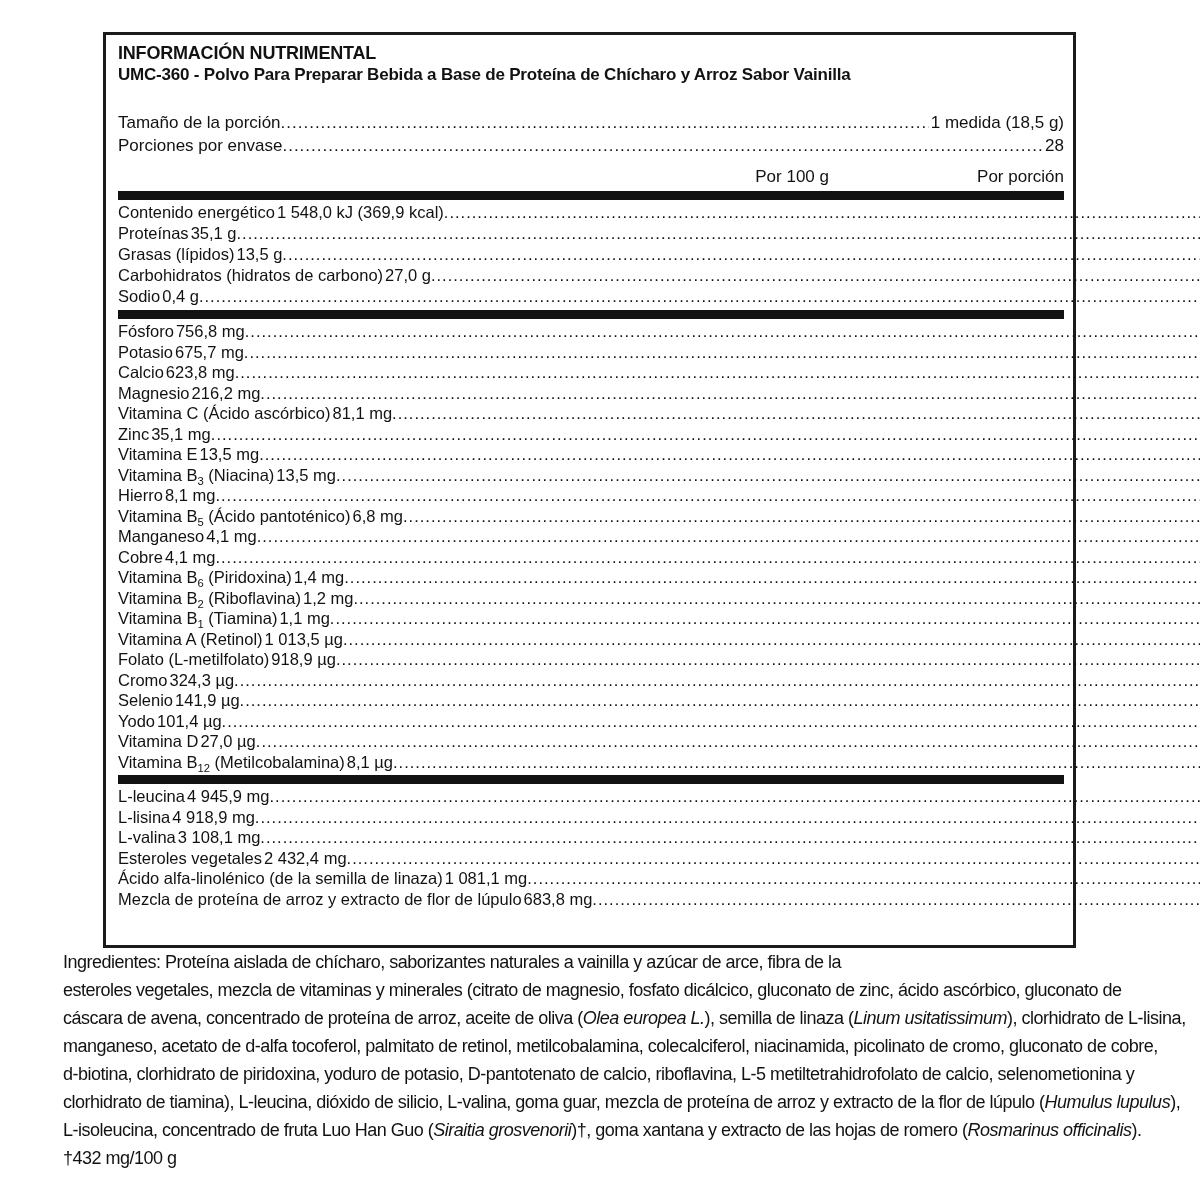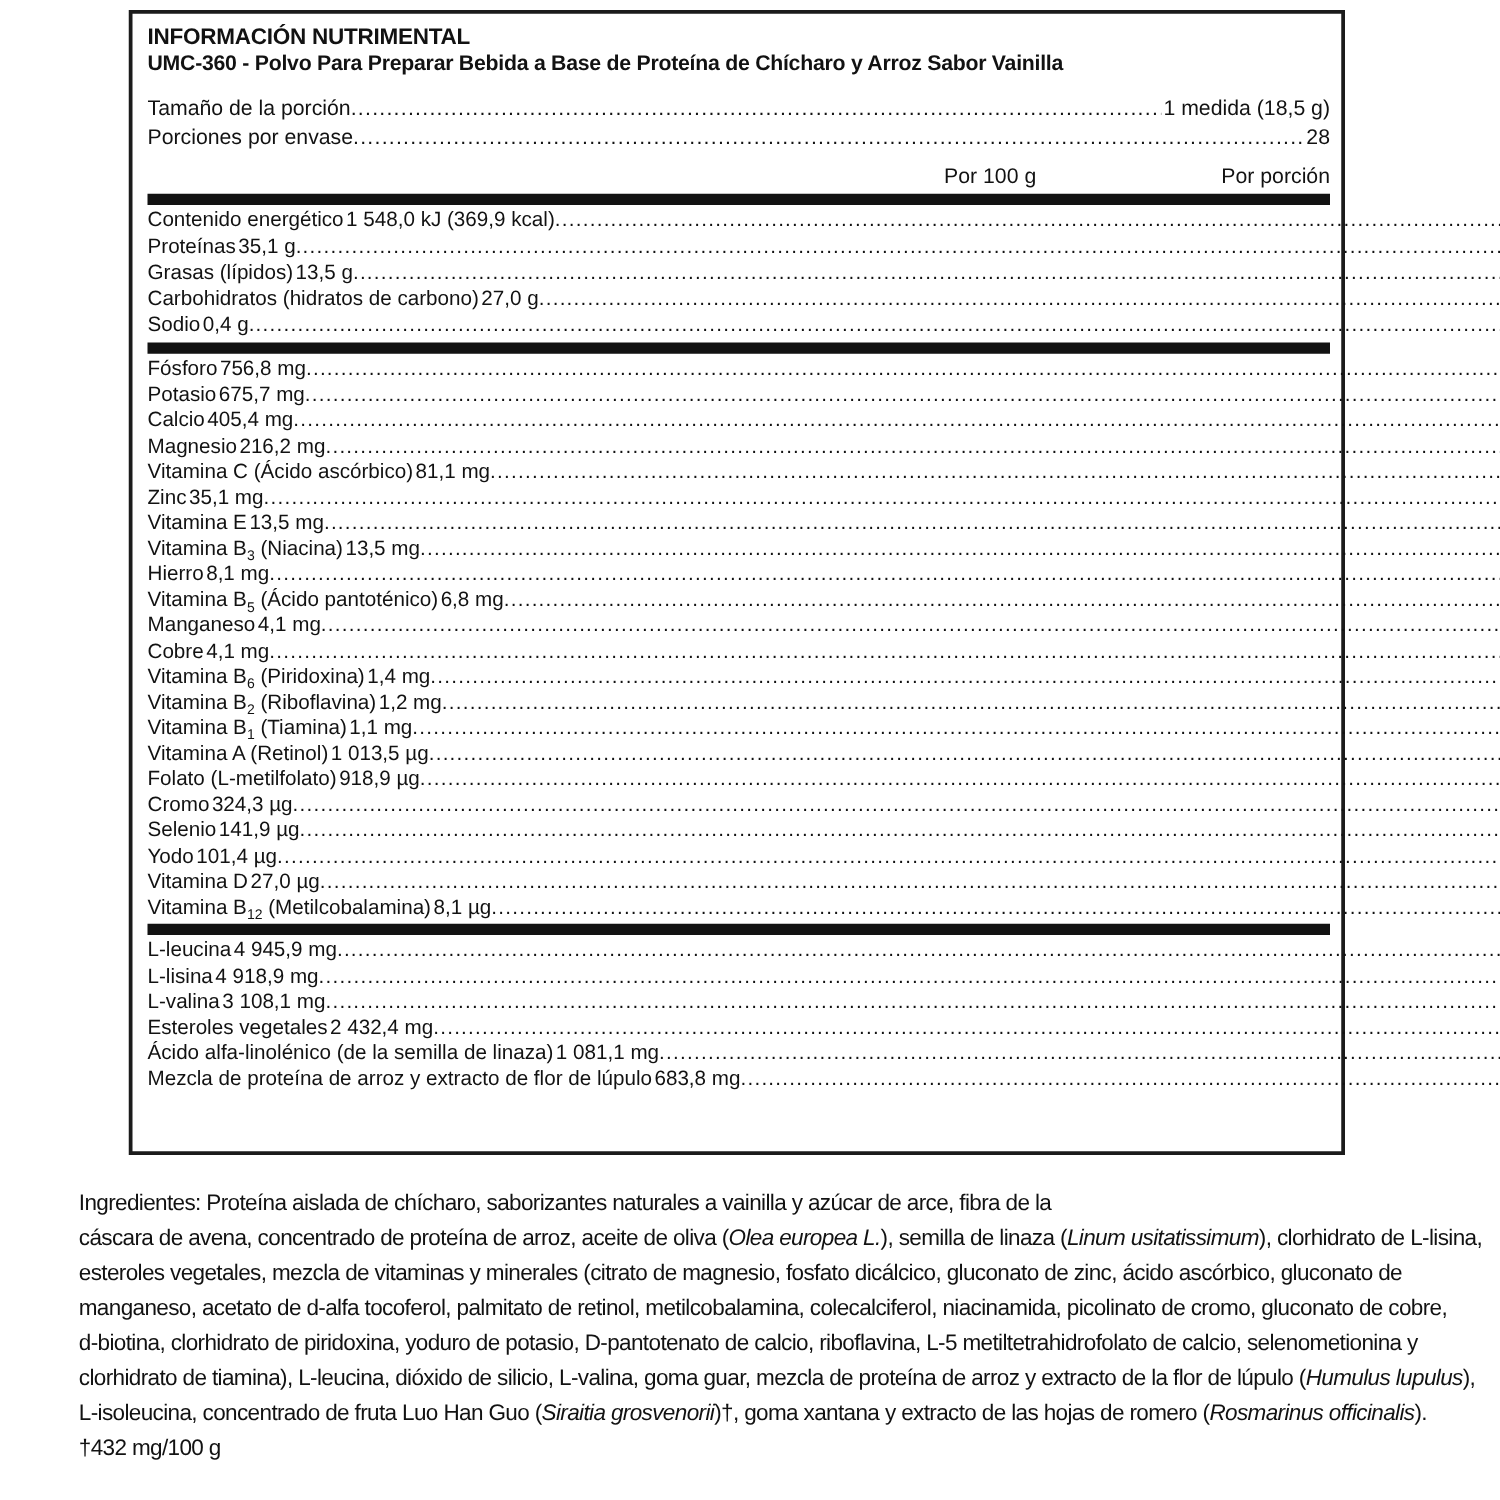--- a/index.html
+++ b/index.html
@@ -1,28 +1,28 @@
 <!DOCTYPE html>
 <html><head>
 <meta charset="utf-8">
 <style>
   html,body{margin:0;padding:0;background:#fff;}
   body{width:1200px;height:1200px;font-family:"Liberation Sans",sans-serif;color:#121212;overflow:hidden;}
   .page{position:relative;width:1200px;height:1200px;background:#fff;}
 
   
   .label-box{
-    position:absolute;left:103px;top:8px;width:973px;height:916px;
+    position:absolute;left:103px;top:32px;width:973px;height:916px;
     border:3px solid #1b1b1b;box-sizing:border-box;
     padding:7px 9px 0 12px;background:#fff;
   }
   .title{font-weight:bold;font-size:18px;line-height:22px;letter-spacing:-0.2px;white-space:nowrap;}
   .subtitle{font-weight:bold;font-size:17px;line-height:22px;letter-spacing:-0.2px;white-space:nowrap;}
 
-  .serving-rows{margin-top:13px;}
+  .serving-rows{margin-top:25px;}
   .srow{display:flex;align-items:baseline;font-size:17px;line-height:23px;}
 
   .chrow{display:flex;align-items:flex-start;font-size:17px;line-height:22px;margin-top:9px;}
   .chspacer{flex:1 1 0;}
   .col1h{white-space:nowrap;}
   .col2h{flex:0 0 192px;text-align:right;white-space:nowrap;margin-left:43px;}
 
   .bar{height:9px;background:#121212;margin:3px 0 2px 0;}
 
   .nrow{display:flex;align-items:baseline;font-size:16.5px;}
@@ -145,21 +145,21 @@
     <span class="nval1">675,7 mg</span>
     <span class="ncol2">
       <span class="dots"></span>
 
     </span>
   </div>
 
   <div class="nrow">
     <span class="nlabel"><span>Calcio</span></span>
     <span class="dots"></span>
-    <span class="nval1">405,4 mg</span>
+    <span class="nval1">623,8 mg</span>
     <span class="ncol2">
       <span class="dots"></span>
 
     </span>
   </div>
 
   <div class="nrow">
     <span class="nlabel"><span>Magnesio</span></span>
     <span class="dots"></span>
     <span class="nval1">216,2 mg</span>
@@ -413,22 +413,22 @@
 
     </span>
   </div>
 </div>
 
   </div>
 
   <div class="ingredients">
     <div>
         <div class="ing-line"><span>Ingredientes: Proteína aislada de chícharo, saborizantes naturales a vainilla y azúcar de arce, fibra de la</span></div>
+        <div class="ing-line"><span>esteroles vegetales, mezcla de vitaminas y minerales (citrato de magnesio, fosfato dicálcico, gluconato de zinc, ácido ascórbico, gluconato de</span></div>
         <div class="ing-line"><span>cáscara de avena, concentrado de proteína de arroz, aceite de oliva (</span><i>Olea europea L.</i><span>), semilla de linaza (</span><i>Linum usitatissimum</i><span>), clorhidrato de L-lisina,</span></div>
-        <div class="ing-line"><span>esteroles vegetales, mezcla de vitaminas y minerales (citrato de magnesio, fosfato dicálcico, gluconato de zinc, ácido ascórbico, gluconato de</span></div>
         <div class="ing-line"><span>manganeso, acetato de d-alfa tocoferol, palmitato de retinol, metilcobalamina, colecalciferol, niacinamida, picolinato de cromo, gluconato de cobre,</span></div>
         <div class="ing-line"><span>d-biotina, clorhidrato de piridoxina, yoduro de potasio, D-pantotenato de calcio, riboflavina, L-5 metiltetrahidrofolato de calcio, selenometionina y</span></div>
         <div class="ing-line"><span>clorhidrato de tiamina), L-leucina, dióxido de silicio, L-valina, goma guar, mezcla de proteína de arroz y extracto de la flor de lúpulo (</span><i>Humulus lupulus</i><span>),</span></div>
         <div class="ing-line"><span>L-isoleucina, concentrado de fruta Luo Han Guo (</span><i>Siraitia grosvenorii</i><span>)†, goma xantana y extracto de las hojas de romero (</span><i>Rosmarinus officinalis</i><span>).</span></div>
       </div>
     <div class="ing-line">†432 mg/100 g</div>
   </div>
 
 </div>
 

